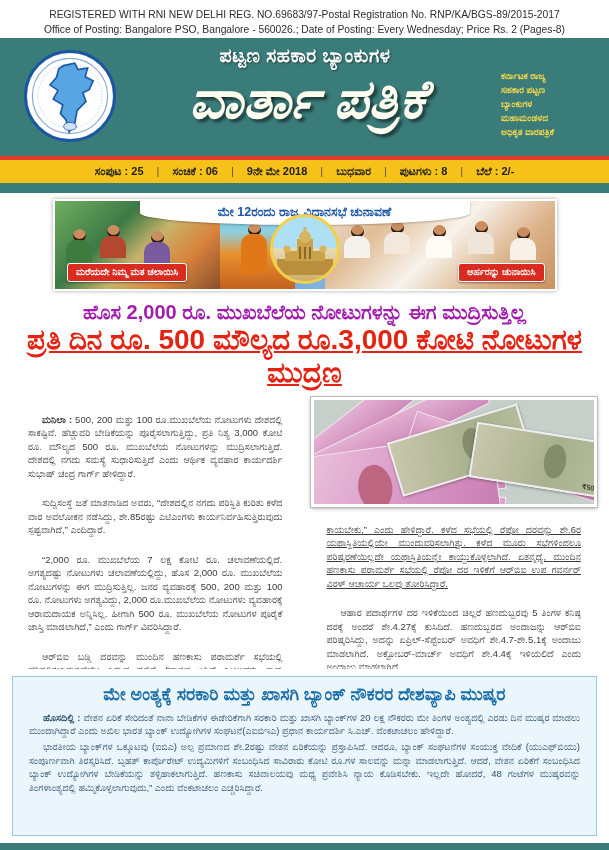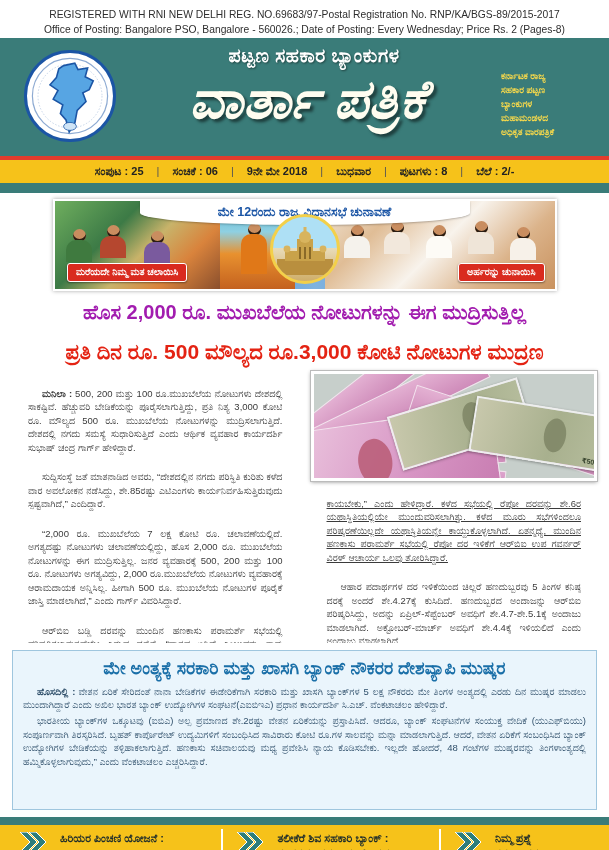--- a/index.html
+++ b/index.html
@@ -5,21 +5,21 @@
   html,body{margin:0;padding:0;background:#fff;}
   body{font-family:"Liberation Sans","DejaVu Sans",sans-serif;}
   .page{position:relative;width:609px;height:850px;overflow:hidden;background:#fff;}
 
   
   .reg{padding-top:7px;text-align:center;font-size:10.3px;line-height:1.5;color:#2e2e2e;font-weight:500;}
 
   
   .masthead{position:relative;height:118px;background:#3a7c79;border-bottom:4px solid #e23c2d;}
   .logo{position:absolute;left:24px;top:12px;width:92px;height:92px;border-radius:50%;background:#fff;border:3px solid #1b55a5;box-sizing:border-box;display:flex;align-items:center;justify-content:center;}
-  .tagline{position:absolute;left:149px;top:7px;width:330px;text-align:center;color:#fff;font-weight:bold;font-size:19px;letter-spacing:.5px;text-shadow:1px 1px 2px rgba(0,0,0,.45);}
+  .tagline{position:absolute;left:140px;top:7px;width:330px;text-align:center;color:#fff;font-weight:bold;font-size:19px;letter-spacing:.5px;text-shadow:1px 1px 2px rgba(0,0,0,.45);}
   .main-title{position:absolute;left:115px;top:26px;width:385px;text-align:center;font-size:54px;line-height:1.3;font-weight:bold;font-style:italic;color:#fffdf0;text-shadow:3px 3px 3px rgba(0,0,0,.5);white-space:nowrap;}
   .side-note{position:absolute;right:12px;top:32px;width:96px;color:#f7d94b;font-size:9px;line-height:1.55;font-weight:bold;}
 
   
   .issue-bar{height:23px;background:#f6c21a;display:flex;align-items:center;justify-content:center;gap:13px;font-size:11px;font-weight:bold;color:#222;}
   .issue-bar .sep{color:#555;font-weight:normal;}
   .teal-stripe{height:10px;background:#3a7c79;}
 
   
   .banner{position:relative;width:500px;height:88px;margin:6px auto 10px;background:linear-gradient(90deg,#2a5ca8,#4a8ccc 30%,#7fb3e0 52%,#3f7cbd);border:2px solid #fff;box-shadow:0 0 4px rgba(0,0,0,.35);overflow:hidden;}
@@ -31,40 +31,40 @@
   .torso{position:absolute;width:26px;height:22px;border-radius:10px 10px 0 0;}
   .arc{position:absolute;left:17%;top:0;width:66%;height:24px;background:#fff;border-radius:0 0 100% 100%;display:flex;align-items:center;justify-content:center;font-size:12.5px;font-weight:bold;color:#1b55a5;box-shadow:0 1px 2px rgba(0,0,0,.25);}
   .gov-circle{position:absolute;left:50%;transform:translateX(-50%);top:13px;width:70px;height:70px;border-radius:50%;border:3px solid #f3d04a;background:linear-gradient(180deg,#aee0f5 48%,#e9dcba 48%,#cfae6a);overflow:hidden;box-sizing:border-box;}
   .caption{position:absolute;bottom:7px;background:#d92b1f;color:#fff;font-weight:bold;font-size:9.5px;padding:2px 8px 3px;border-radius:3px;border:1px solid #fff;white-space:nowrap;box-shadow:0 1px 2px rgba(0,0,0,.4);}
   .caption.left{left:2.5%;}
   .caption.right{right:2%;text-align:center;}
 
   
   .headlines{text-align:center;margin-top:7px;}
   .kicker{color:#a21caf;font-size:20px;font-weight:bold;}
-  .headline{color:#e42313;font-size:21px;font-weight:bold;margin-top:16px;}
+  .headline{color:#e42313;font-size:28px;font-weight:bold;margin-top:0;text-decoration:underline;}
 
   
   .article-body{display:flex;gap:12px;padding:7px 12px 0;height:272px;overflow:hidden;}
   .col{width:50%;}
   .col p{margin:16px;text-align:justify;font-size:9.5px;line-height:1.42;color:#3b3b3b;text-indent:14px;}
   .col p+p{margin-top:1px;}
   .dl{font-weight:bold;margin-right:3px;}
 
   
   .money-photo{position:relative;width:100%;height:110px;box-sizing:border-box;border:3px solid #fff;outline:1px solid #bbb;box-shadow:0 1px 4px rgba(0,0,0,.45);background:#c7cfcb;overflow:hidden;margin-bottom:7px;}
   .pn{position:absolute;height:30px;width:220px;background:linear-gradient(#e3b0d2,#cf8cba);border:1px solid #f3e3ee;transform-origin:0 50%;}
   .bigpink{position:absolute;left:-8px;bottom:-34px;width:190px;height:92px;background:linear-gradient(120deg,#eac3dd,#d795c4 55%,#c77bb0);border:1px solid #f3e3ee;transform:rotate(-8deg);}
   .gandhi{position:absolute;border-radius:50%;background:#b85b74;opacity:.85;}
   .n5{position:absolute;width:132px;height:52px;background:linear-gradient(100deg,#c8c8ac,#a8b08e 60%,#b6bd9d);border:2px solid #eee;box-shadow:0 1px 3px rgba(0,0,0,.35);}
   .n5 .gandhi{right:40px;top:8px;width:22px;height:34px;background:#7e8565;}
   .n5 .val{position:absolute;right:4px;bottom:2px;font-size:7px;font-weight:bold;color:#39452f;}
 
   
-  .strike-box{margin:7px 12px 0;background:#eaf5fc;border:1px solid #9fc6de;padding:7px 10px 8px;height:143px;overflow:hidden;box-sizing:content-box;}
+  .strike-box{margin:7px 12px 0;background:#eaf5fc;border:1px solid #9fc6de;padding:7px 16px 8px;height:143px;overflow:hidden;box-sizing:content-box;}
   .strike-box h2{margin:0 0 6px;text-align:center;color:#1a6fa8;font-size:17.5px;font-weight:bold;}
   .strike-box p{margin:0;text-align:justify;font-size:9.5px;line-height:1.43;color:#30506b;text-indent:14px;}
   .strike-box p+p{margin-top:2px;}
 
   
   .footer-stripe{height:8px;background:#3a7c79;margin-top:7px;}
   .footer{height:55px;background:#f6c21a;display:flex;align-items:stretch;padding:4px 6px 0;box-sizing:border-box;}
   .fcell{flex:1.1;display:grid;grid-template-columns:34px 1fr;grid-template-rows:auto auto;column-gap:6px;padding:2px 6px 0 14px;}
   .fcell.last{flex:.8;}
   .fcell:not(.last){border-right:2px solid #fff;}
@@ -193,21 +193,21 @@
             <span class="val">₹500</span>
         </div>
       </div>
       <p style="text-indent:0;text-decoration:underline;">ಕಾಯಬೇಕು,” ಎಂದು ಹೇಳಿದ್ದಾರೆ. ಕಳೆದ ಸಭೆಯಲ್ಲಿ ರೆಪೋ ದರವನ್ನು ಶೇ.6ರ ಯಥಾಸ್ಥಿತಿಯಲ್ಲಿಯೇ ಮುಂದುವರಿಸಲಾಗಿತ್ತು. ಕಳೆದ ಮೂರು ಸಭೆಗಳಿಂದಲೂ ಪರಿಷ್ಕರಣೆಯಿಲ್ಲದೇ ಯಥಾಸ್ಥಿತಿಯನ್ನೇ ಕಾಯ್ದುಕೊಳ್ಳಲಾಗಿದೆ. ಏತನ್ಮಧ್ಯೆ, ಮುಂದಿನ ಹಣಕಾಸು ಪರಾಮರ್ಶೆ ಸಭೆಯಲ್ಲಿ ರೆಪೋ ದರ ಇಳಿಕೆಗೆ ಆರ್‌ಬಿಐ ಉಪ ಗವರ್ನರ್ ವಿರಳ್ ಆಚಾರ್ಯ ಒಲವು ತೋರಿಸಿದ್ದಾರೆ.</p>
       <p>ಆಹಾರ ಪದಾರ್ಥಗಳ ದರ ಇಳಿಕೆಯಿಂದ ಚಿಲ್ಲರೆ ಹಣದುಬ್ಬರವು 5 ತಿಂಗಳ ಕನಿಷ್ಠ ದರಕ್ಕೆ ಅಂದರೆ ಶೇ.4.27ಕ್ಕೆ ಕುಸಿದಿದೆ. ಹಣದುಬ್ಬರದ ಅಂದಾಜನ್ನು ಆರ್‌ಬಿಐ ಪರಿಷ್ಕರಿಸಿದ್ದು, ಅದನ್ನು ಏಪ್ರಿಲ್-ಸೆಪ್ಟೆಂಬರ್ ಅವಧಿಗೆ ಶೇ.4.7-ಶೇ.5.1ಕ್ಕೆ ಅಂದಾಜು ಮಾಡಲಾಗಿದೆ. ಅಕ್ಟೋಬರ್-ಮಾರ್ಚ್ ಅವಧಿಗೆ ಶೇ.4.4ಕ್ಕೆ ಇಳಿಯಲಿದೆ ಎಂದು ಅಂದಾಜು ಮಾಡಲಾಗಿದೆ.</p>
     </div>
   </div>
 
   <div class="strike-box">
     <h2>ಮೇ ಅಂತ್ಯಕ್ಕೆ ಸರಕಾರಿ ಮತ್ತು ಖಾಸಗಿ ಬ್ಯಾಂಕ್ ನೌಕರರ ದೇಶವ್ಯಾಪಿ ಮುಷ್ಕರ</h2>
-    <p><span class="dl">ಹೊಸದಿಲ್ಲಿ :</span><span>ವೇತನ ಏರಿಕೆ ಸೇರಿದಂತೆ ನಾನಾ ಬೇಡಿಕೆಗಳ ಈಡೇರಿಕೆಗಾಗಿ ಸರಕಾರಿ ಮತ್ತು ಖಾಸಗಿ ಬ್ಯಾಂಕ್‌ಗಳ 5 ಲಕ್ಷ ನೌಕರರು ಮೇ ತಿಂಗಳ ಅಂತ್ಯದಲ್ಲಿ ಎರಡು ದಿನ ಮುಷ್ಕರ ಮಾಡಲು ಮುಂದಾಗಿದ್ದಾರೆ ಎಂದು ಅಖಿಲ ಭಾರತ ಬ್ಯಾಂಕ್ ಉದ್ಯೋಗಿಗಳ ಸಂಘಟನೆ(ಎಐಬಿಇಎ) ಪ್ರಧಾನ ಕಾರ್ಯದರ್ಶಿ ಸಿ.ಎಚ್. ವೆಂಕಟಾಚಲಂ ಹೇಳಿದ್ದಾರೆ.</span></p>
+    <p><span class="dl">ಹೊಸದಿಲ್ಲಿ :</span><span>ವೇತನ ಏರಿಕೆ ಸೇರಿದಂತೆ ನಾನಾ ಬೇಡಿಕೆಗಳ ಈಡೇರಿಕೆಗಾಗಿ ಸರಕಾರಿ ಮತ್ತು ಖಾಸಗಿ ಬ್ಯಾಂಕ್‌ಗಳ 20 ಲಕ್ಷ ನೌಕರರು ಮೇ ತಿಂಗಳ ಅಂತ್ಯದಲ್ಲಿ ಎರಡು ದಿನ ಮುಷ್ಕರ ಮಾಡಲು ಮುಂದಾಗಿದ್ದಾರೆ ಎಂದು ಅಖಿಲ ಭಾರತ ಬ್ಯಾಂಕ್ ಉದ್ಯೋಗಿಗಳ ಸಂಘಟನೆ(ಎಐಬಿಇಎ) ಪ್ರಧಾನ ಕಾರ್ಯದರ್ಶಿ ಸಿ.ಎಚ್. ವೆಂಕಟಾಚಲಂ ಹೇಳಿದ್ದಾರೆ.</span></p>
     <p>ಭಾರತೀಯ ಬ್ಯಾಂಕ್‌ಗಳ ಒಕ್ಕೂಟವು (ಐಬಿಎ) ಅಲ್ಪ ಪ್ರಮಾಣದ ಶೇ.2ರಷ್ಟು ವೇತನ ಏರಿಕೆಯನ್ನು ಪ್ರಸ್ತಾಪಿಸಿದೆ. ಆದರೂ, ಬ್ಯಾಂಕ್ ಸಂಘಟನೆಗಳ ಸಂಯುಕ್ತ ವೇದಿಕೆ (ಯುಎಫ್‌ಬಿಯು) ಸಂಪೂರ್ಣವಾಗಿ ತಿರಸ್ಕರಿಸಿದೆ. ಬೃಹತ್ ಕಾರ್ಪೊರೇಟ್ ಉದ್ಯಮಿಗಳಿಗೆ ಸಂಬಂಧಿಸಿದ ಸಾವಿರಾರು ಕೋಟಿ ರೂ.ಗಳ ಸಾಲವನ್ನು ಮನ್ನಾ ಮಾಡಲಾಗುತ್ತಿದೆ. ಆದರೆ, ವೇತನ ಏರಿಕೆಗೆ ಸಂಬಂಧಿಸಿದ ಬ್ಯಾಂಕ್ ಉದ್ಯೋಗಿಗಳ ಬೇಡಿಕೆಯನ್ನು ತಳ್ಳಿಹಾಕಲಾಗುತ್ತಿದೆ. ಹಣಕಾಸು ಸಚಿವಾಲಯವು ಮಧ್ಯ ಪ್ರವೇಶಿಸಿ ನ್ಯಾಯ ಕೊಡಿಸಬೇಕು. ಇಲ್ಲದೇ ಹೋದರೆ, 48 ಗಂಟೆಗಳ ಮುಷ್ಕರವನ್ನು ತಿಂಗಳಾಂತ್ಯದಲ್ಲಿ ಹಮ್ಮಿಕೊಳ್ಳಲಾಗುವುದು,” ಎಂದು ವೆಂಕಟಾಚಲಂ ಎಚ್ಚರಿಸಿದ್ದಾರೆ.</p>
   </div>
 
   <div class="footer-stripe"></div>
   <div class="footer">
 
     <div class="fcell">
       <svg class="chev" width="26" height="20" viewBox="0 0 26 20">
         <polygon points="0,0 7,0 17,10 7,20 0,20 10,10" fill="#2e7d7a" stroke="#fff" stroke-width="1"></polygon>
         <polygon points="9,0 16,0 26,10 16,20 9,20 19,10" fill="#2e7d7a" stroke="#fff" stroke-width="1"></polygon>

